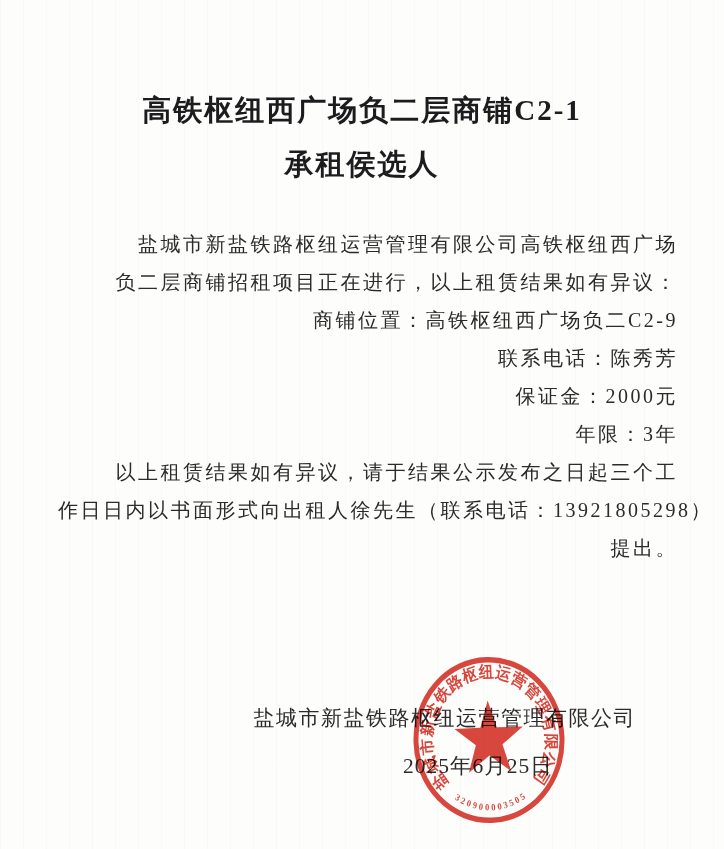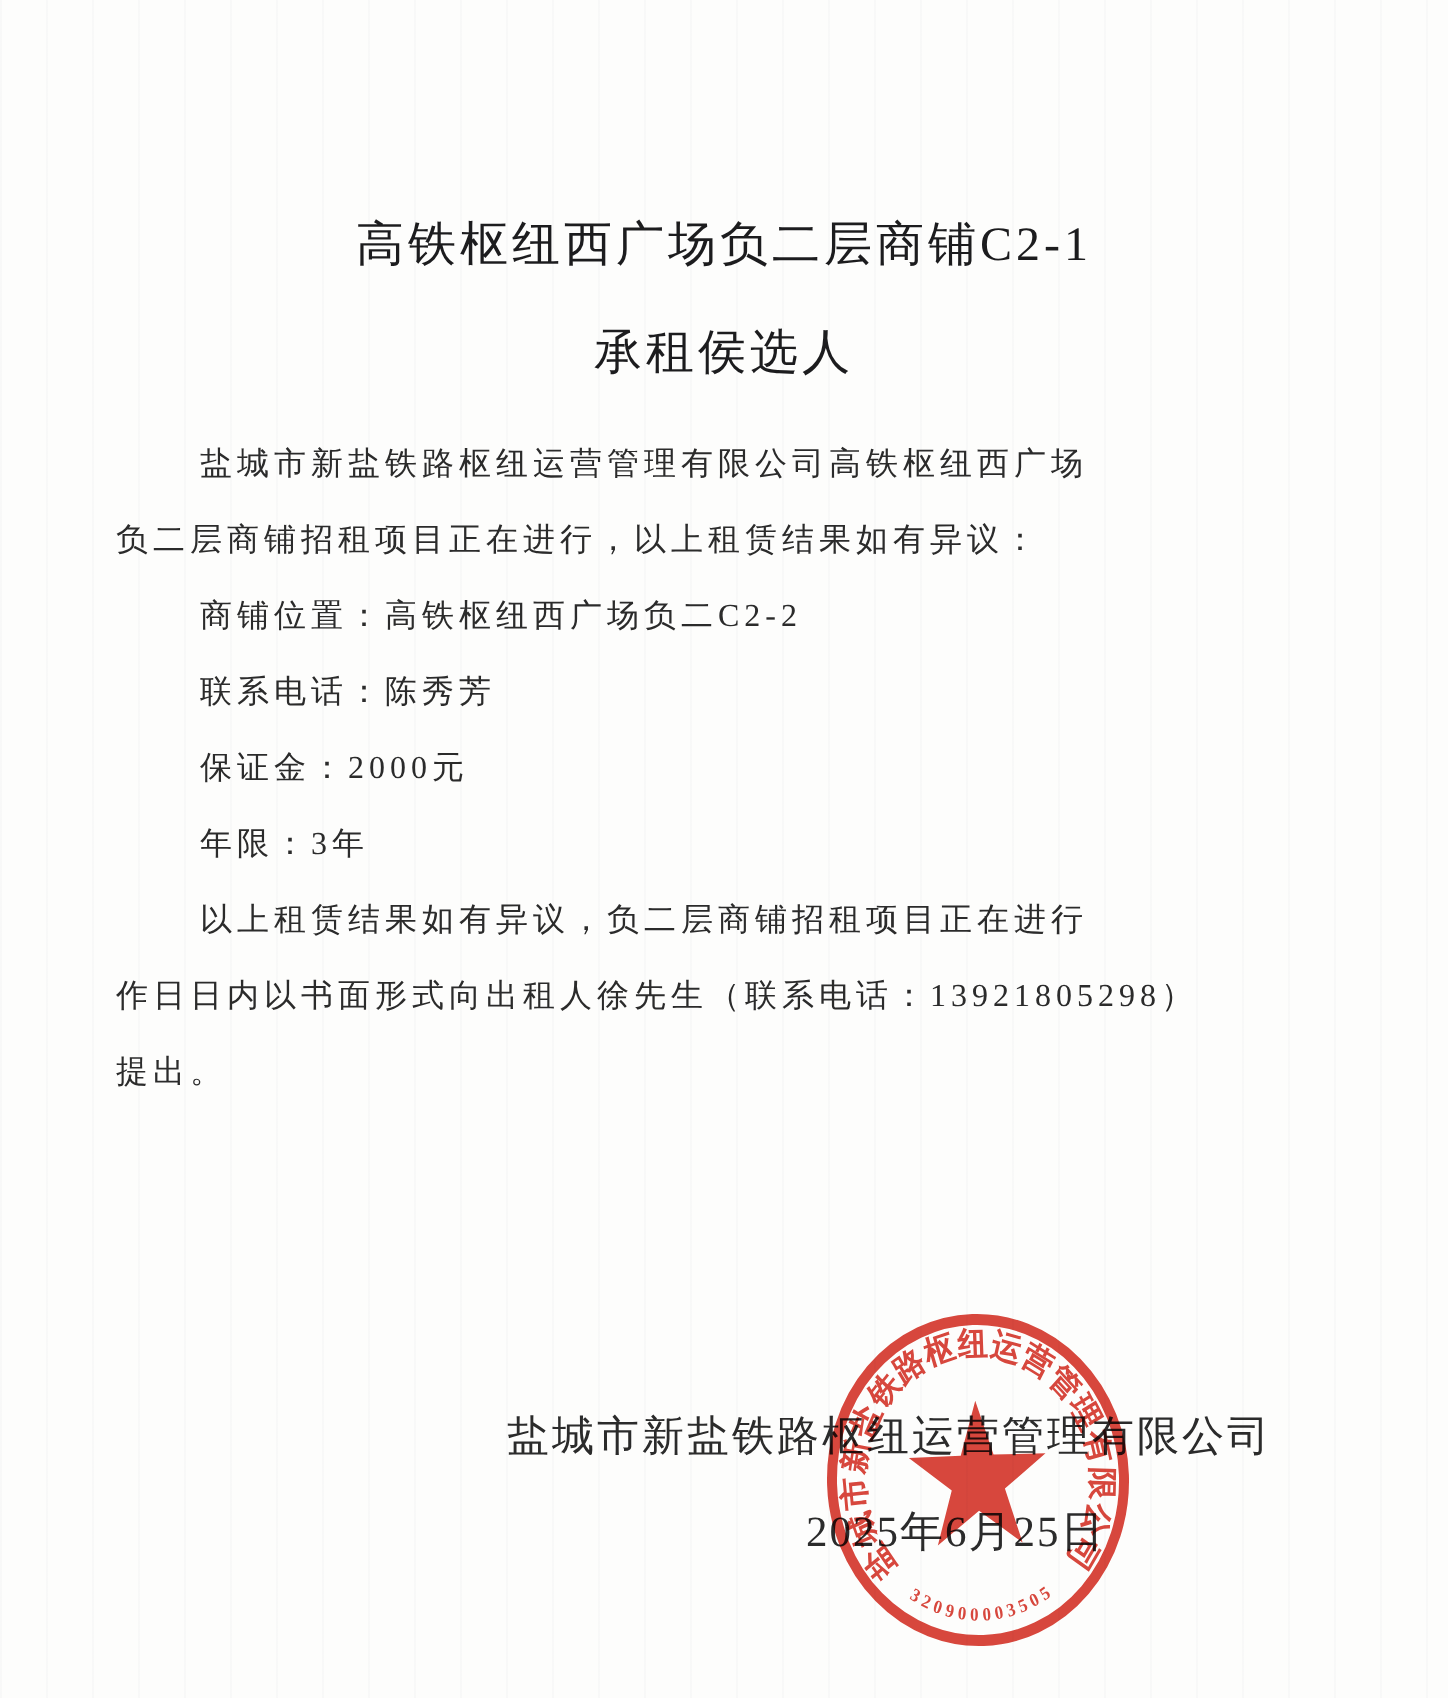--- a/index.html
+++ b/index.html
@@ -17,40 +17,41 @@
   .page::before {
     content: "";
     position: absolute;
     inset: 0;
     background: repeating-linear-gradient(90deg,
       rgba(170,175,185,0.06) 0 1px, transparent 1px 23px);
     pointer-events: none;
   }
   .title {
     position: absolute;
-    top: 96px;
+    top: 83px;
     left: 0;
     width: 100%;
     margin: 0;
     text-align: center;
-    font-size: 24px;
-    font-weight: normal;
+    font-size: 29px;
+    font-weight: bold;
     line-height: 54px;
     letter-spacing: 2px;
     color: #1c1c1e;
   }
   .title .tl { display: block; }
   .doc-body {
     position: absolute;
-    top: 214px;
+    top: 225px;
     left: 58px;
     width: 620px;
-    font-size: 16px;
+    font-size: 20px;
     line-height: 38px;
     letter-spacing: 2.5px;
+    text-align: right;
   }
   .line { white-space: nowrap; }
   .line.indent { padding-left: 42px; }
   .signature {
     position: absolute;
     top: 704px;
     left: 0;
     width: 724px;
     box-sizing: border-box;
     padding-right: 88px;
@@ -88,25 +89,25 @@
 <div class="page">
 
   <h1 class="title">
     <span class="tl">高铁枢纽西广场负二层商铺C2-1</span>
     <span class="tl">承租侯选人</span>
   </h1>
 
   <div class="doc-body">
     <div class="line indent">盐城市新盐铁路枢纽运营管理有限公司高铁枢纽西广场</div>
     <div class="line">负二层商铺招租项目正在进行，以上租赁结果如有异议：</div>
-    <div class="line indent">商铺位置：高铁枢纽西广场负二C2-2</div>
+    <div class="line indent">商铺位置：高铁枢纽西广场负二C2-9</div>
     <div class="line indent">联系电话：陈秀芳</div>
     <div class="line indent">保证金：2000元</div>
     <div class="line indent">年限：3年</div>
-    <div class="line indent">以上租赁结果如有异议，负二层商铺招租项目正在进行</div>
+    <div class="line indent">以上租赁结果如有异议，请于结果公示发布之日起三个工</div>
     <div class="line">作日日内以书面形式向出租人徐先生（联系电话：13921805298）</div>
     <div class="line">提出。</div>
   </div>
 
   <div class="signature">盐城市新盐铁路枢纽运营管理有限公司</div>
 
   <div class="date">2025年6月25日</div>
 
   <svg class="seal" viewBox="0 0 160 160" preserveAspectRatio="none">
     <circle cx="80" cy="80" r="73" fill="none" stroke="#d6392e" stroke-width="5"></circle>

